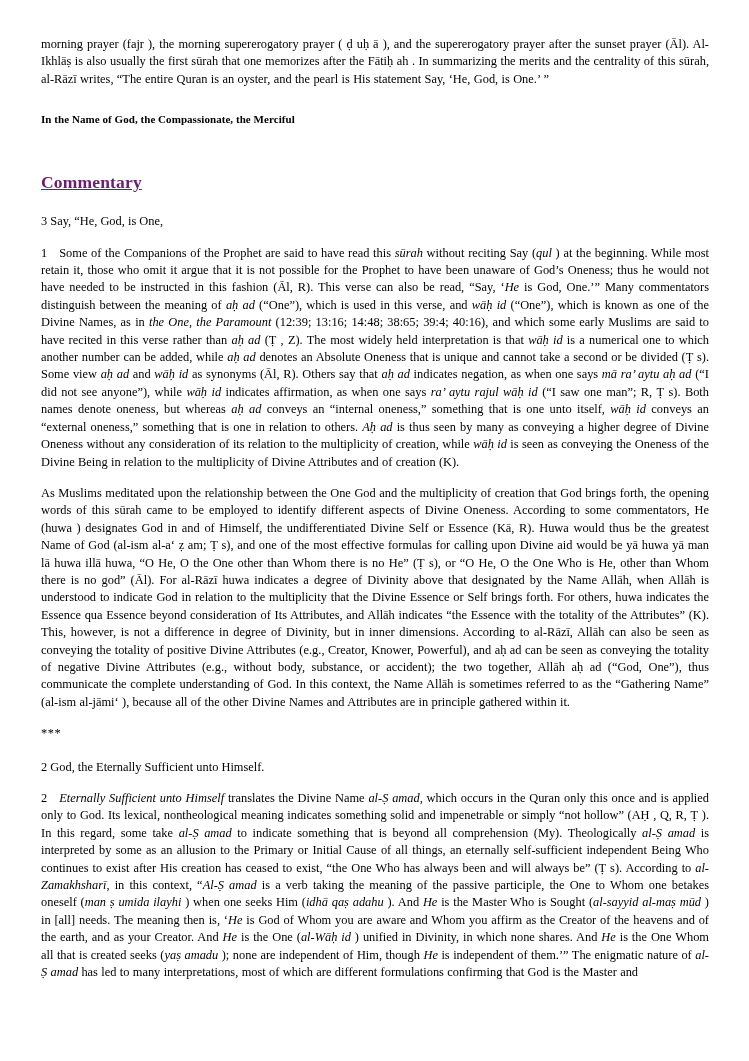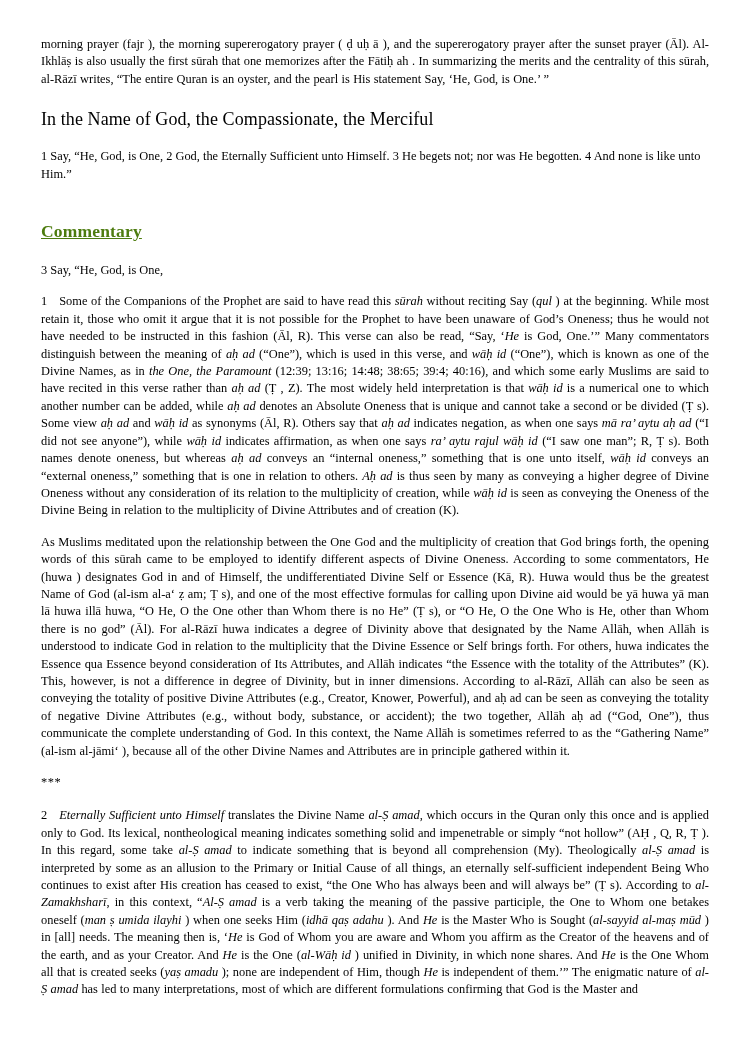--- a/index.html
+++ b/index.html
@@ -30,30 +30,30 @@
     hyphens: none;
     word-spacing: 0.02em;
   }
   .verse-line {
     font-size: 12.4px;
     line-height: 17.4px;
     text-align: left;
     margin: 0 0 14px 0;
   }
   .basmala {
-    font-size: 18px;
-    font-weight: normal;
+    font-size: 11px;
+    font-weight: bold;
     line-height: 18px;
     margin: 22px 0 20px 0;
     letter-spacing: 0.005em;
   }
   .commentary-heading {
     font-size: 17.5px;
     font-weight: bold;
-    color: #4d7c0f;
+    color: #701a75;
     text-decoration: underline;
     margin: 24px 0 20px 0;
     letter-spacing: 0.01em;
     display: inline-block;
     cursor: pointer;
   }
   .heading-wrap {
     margin: 0;
   }
   .sep {
@@ -69,30 +69,30 @@
 </style>
 </head>
 <body>
 
 <div id="page">
 
   <p class="para">morning prayer (fajr ), the morning supererogatory prayer ( ḍ uḥ ā ), and the supererogatory prayer after the sunset prayer (Āl). Al-Ikhlāṣ is also usually the first sūrah that one memorizes after the Fātiḥ ah . In summarizing the merits and the centrality of this sūrah, al-Rāzī writes, “The entire Quran is an oyster, and the pearl is His statement Say, ‘He, God, is One.’ ”</p>
 
   <h2 class="basmala">In the Name of God, the Compassionate, the Merciful</h2>
 
-  <p class="verse-line">1 Say, “He, God, is One, 2 God, the Eternally Sufficient unto Himself. 3 He begets not; nor was He begotten. 4 And none is like unto Him.”</p>
 
   <div class="heading-wrap">
     <a class="commentary-heading" href="#">Commentary</a>
   </div>
 
   <p class="verse-line">3 Say, “He, God, is One,</p>
 
   <p class="para"><span class="num-lead">1</span><span>Some of the Companions of the Prophet are said to have read this <i>sūrah</i> without reciting Say (<i>qul</i> ) at the beginning. While most retain it, those who omit it argue that it is not possible for the Prophet to have been unaware of God’s Oneness; thus he would not have needed to be instructed in this fashion (Āl, R). This verse can also be read, “Say, ‘<i>He</i> is God, One.’” Many commentators distinguish between the meaning of <i>aḥ ad</i> (“One”), which is used in this verse, and <i>wāḥ id</i> (“One”), which is known as one of the Divine Names, as in <i>the One, the Paramount</i> (12:39; 13:16; 14:48; 38:65; 39:4; 40:16), and which some early Muslims are said to have recited in this verse rather than <i>aḥ ad</i> (Ṭ , Z). The most widely held interpretation is that <i>wāḥ id</i> is a numerical one to which another number can be added, while <i>aḥ ad</i> denotes an Absolute Oneness that is unique and cannot take a second or be divided (Ṭ s). Some view <i>aḥ ad</i> and <i>wāḥ id</i> as synonyms (Āl, R). Others say that <i>aḥ ad</i> indicates negation, as when one says <i>mā ra’ aytu aḥ ad</i> (“I did not see anyone”), while <i>wāḥ id</i> indicates affirmation, as when one says <i>ra’ aytu rajul wāḥ id</i> (“I saw one man”; R, Ṭ s). Both names denote oneness, but whereas <i>aḥ ad</i> conveys an “internal oneness,” something that is one unto itself, <i>wāḥ id</i> conveys an “external oneness,” something that is one in relation to others. <i>Aḥ ad</i> is thus seen by many as conveying a higher degree of Divine Oneness without any consideration of its relation to the multiplicity of creation, while <i>wāḥ id</i> is seen as conveying the Oneness of the Divine Being in relation to the multiplicity of Divine Attributes and of creation (K).</span></p>
 
   <p class="para">As Muslims meditated upon the relationship between the One God and the multiplicity of creation that God brings forth, the opening words of this sūrah came to be employed to identify different aspects of Divine Oneness. According to some commentators, He (huwa ) designates God in and of Himself, the undifferentiated Divine Self or Essence (Kā, R). Huwa would thus be the greatest Name of God (al-ism al-a‘ ẓ am; Ṭ s), and one of the most effective formulas for calling upon Divine aid would be yā huwa yā man lā huwa illā huwa, “O He, O the One other than Whom there is no He” (Ṭ s), or “O He, O the One Who is He, other than Whom there is no god” (Āl). For al-Rāzī huwa indicates a degree of Divinity above that designated by the Name Allāh, when Allāh is understood to indicate God in relation to the multiplicity that the Divine Essence or Self brings forth. For others, huwa indicates the Essence qua Essence beyond consideration of Its Attributes, and Allāh indicates “the Essence with the totality of the Attributes” (K). This, however, is not a difference in degree of Divinity, but in inner dimensions. According to al-Rāzī, Allāh can also be seen as conveying the totality of positive Divine Attributes (e.g., Creator, Knower, Powerful), and aḥ ad can be seen as conveying the totality of negative Divine Attributes (e.g., without body, substance, or accident); the two together, Allāh aḥ ad (“God, One”), thus communicate the complete understanding of God. In this context, the Name Allāh is sometimes referred to as the “Gathering Name” (al-ism al-jāmi‘ ), because all of the other Divine Names and Attributes are in principle gathered within it.</p>
 
   <p class="sep">***</p>
 
+  <p class="verse-line">2 God, the Eternally Sufficient unto Himself.</p>
 
   <p class="para"><span class="num-lead">2</span><span><i>Eternally Sufficient unto Himself</i> translates the Divine Name <i>al-Ṣ amad</i>, which occurs in the Quran only this once and is applied only to God. Its lexical, nontheological meaning indicates something solid and impenetrable or simply “not hollow” (AḤ , Q, R, Ṭ ). In this regard, some take <i>al-Ṣ amad</i> to indicate something that is beyond all comprehension (My). Theologically <i>al-Ṣ amad</i> is interpreted by some as an allusion to the Primary or Initial Cause of all things, an eternally self-sufficient independent Being Who continues to exist after His creation has ceased to exist, “the One Who has always been and will always be” (Ṭ s). According to <i>al-Zamakhsharī</i>, in this context, “<i>Al-Ṣ amad</i> is a verb taking the meaning of the passive participle, the One to Whom one betakes oneself (<i>man ṣ umida ilayhi</i> ) when one seeks Him (<i>idhā qaṣ adahu</i> ). And <i>He</i> is the Master Who is Sought (<i>al-sayyid al-maṣ mūd</i> ) in [all] needs. The meaning then is, ‘<i>He</i> is God of Whom you are aware and Whom you affirm as the Creator of the heavens and of the earth, and as your Creator. And <i>He</i> is the One (<i>al-Wāḥ id</i> ) unified in Divinity, in which none shares. And <i>He</i> is the One Whom all that is created seeks (<i>yaṣ amadu</i> ); none are independent of Him, though <i>He</i> is independent of them.’” The enigmatic nature of <i>al-Ṣ amad</i> has led to many interpretations, most of which are different formulations confirming that God is the Master and</span></p>
 
 </div>
 
 </body></html>

